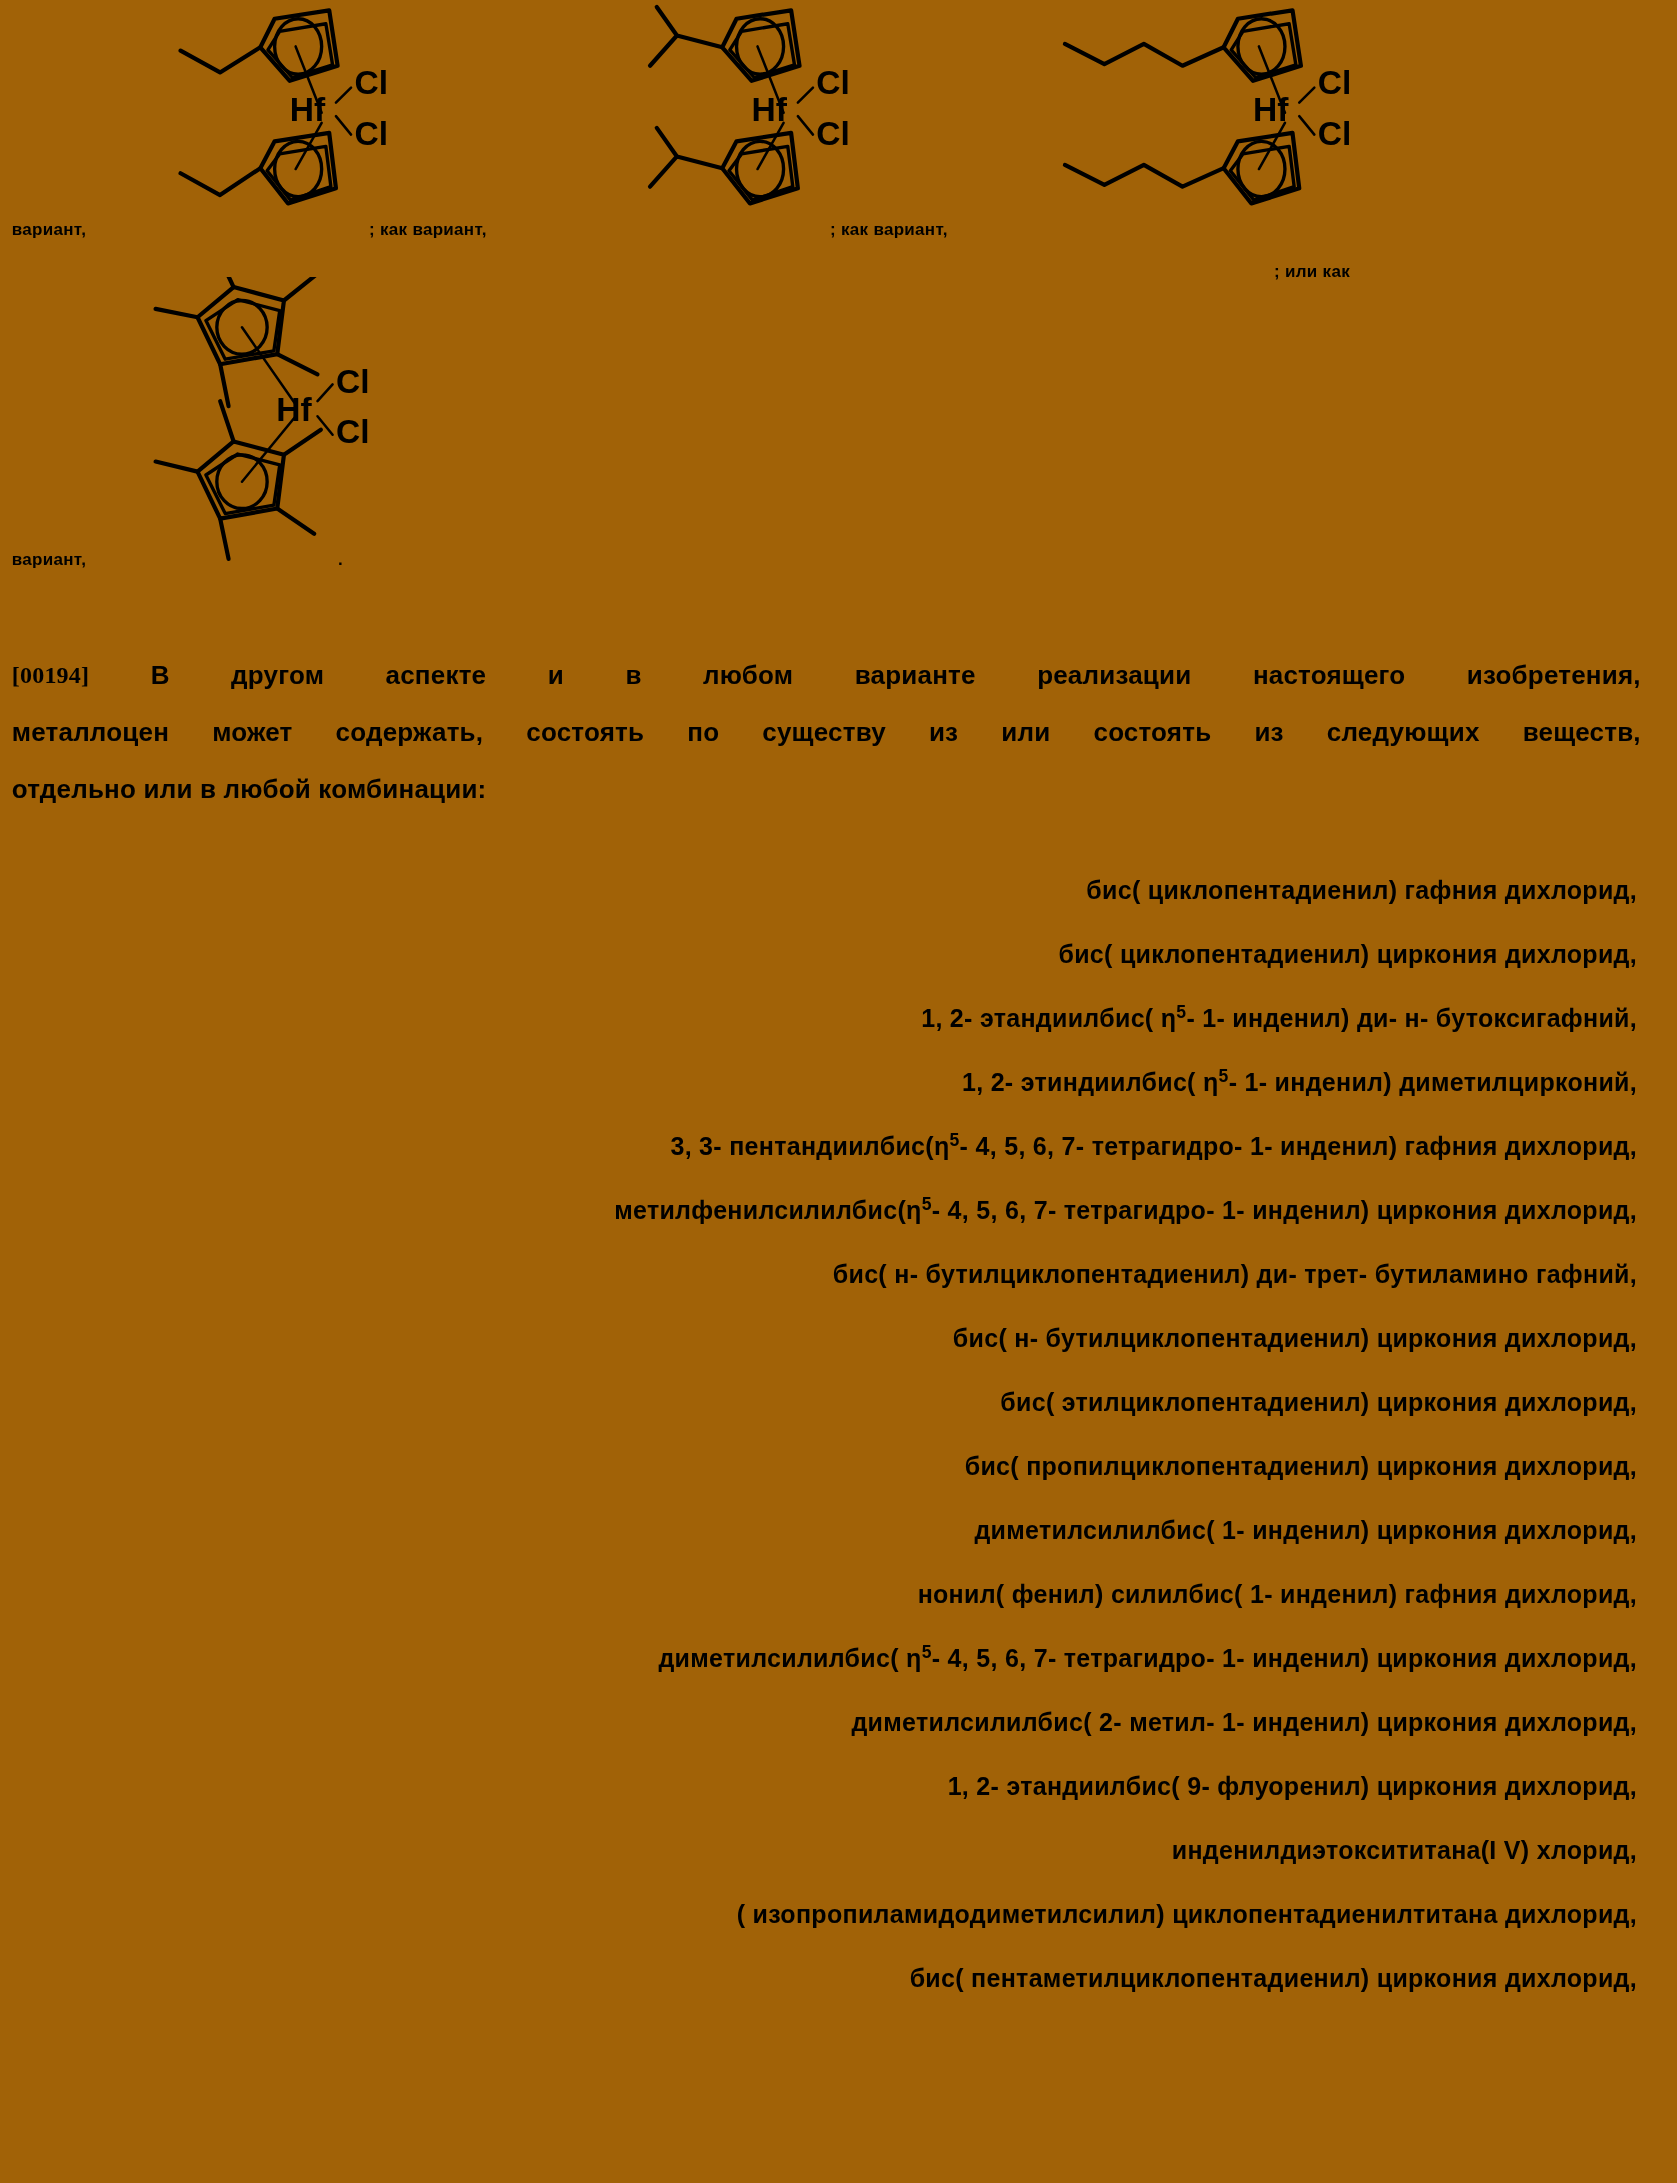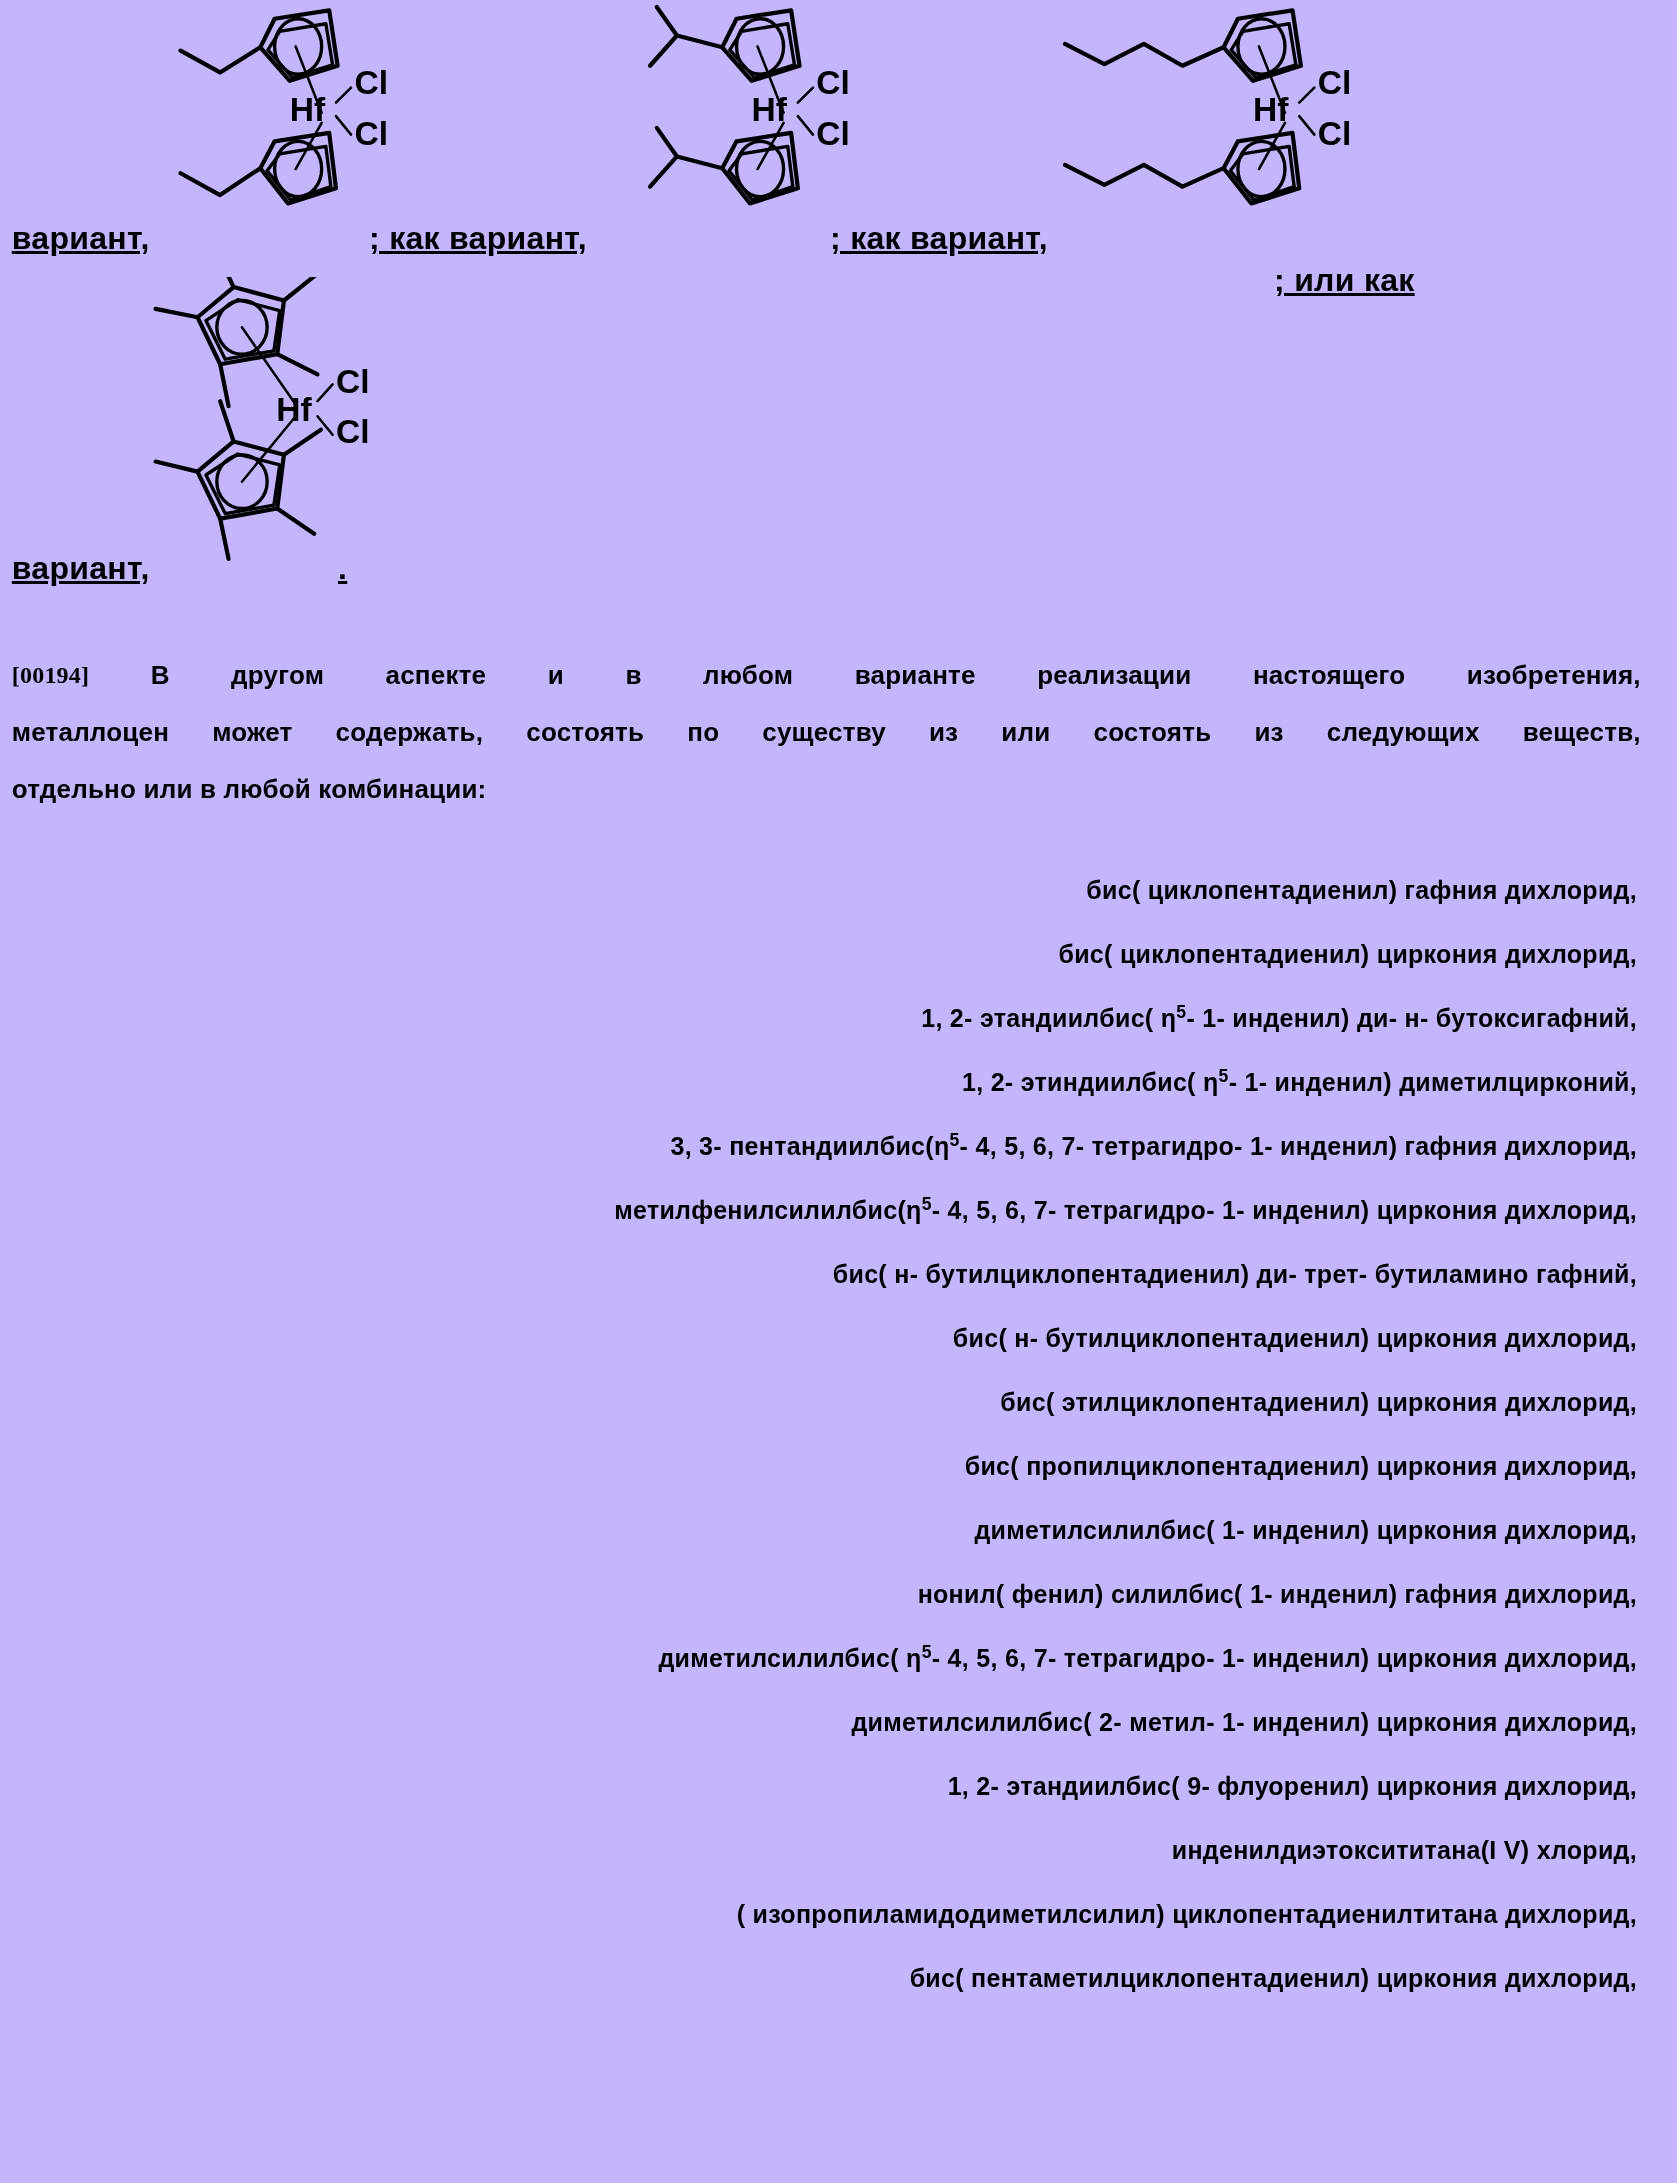--- a/index.html
+++ b/index.html
@@ -12,43 +12,42 @@
     height: 2183px;
     position: relative;
     font-family: "Liberation Sans", sans-serif;
     color: #000000;
     overflow: hidden;
   }
 
   .page {
     position: absolute;
     inset: 0;
-    background: #c4b5fd;
+    background: #a16207;
   }
 
   
   .struct-row {
     position: absolute;
     left: 0;
     top: 0;
     width: 1678px;
     height: 286px;
   }
   .struct-svg { display: block; }
 
   
   .lbl {
     position: absolute;
     font-family: "Liberation Sans", sans-serif;
-    font-size: 32px;
+    font-size: 17px;
     font-weight: 600;
     letter-spacing: 0.3px;
     white-space: nowrap;
     color: #000;
-    text-decoration: underline;
   }
 
   .lbl-variant1 { left: 11.8px;  top: 220px; }
   .lbl-variant2 { left: 369px; top: 220px; }
   .lbl-variant3 { left: 830px; top: 220px; }
   .lbl-variant4 { left: 1274px; top: 220px; margin-top: 42px; }
   .lbl-variant5 { left: 11.8px;  top: 550px; }
   .lbl-period   { left: 338px; top: 550px; }
 
   

